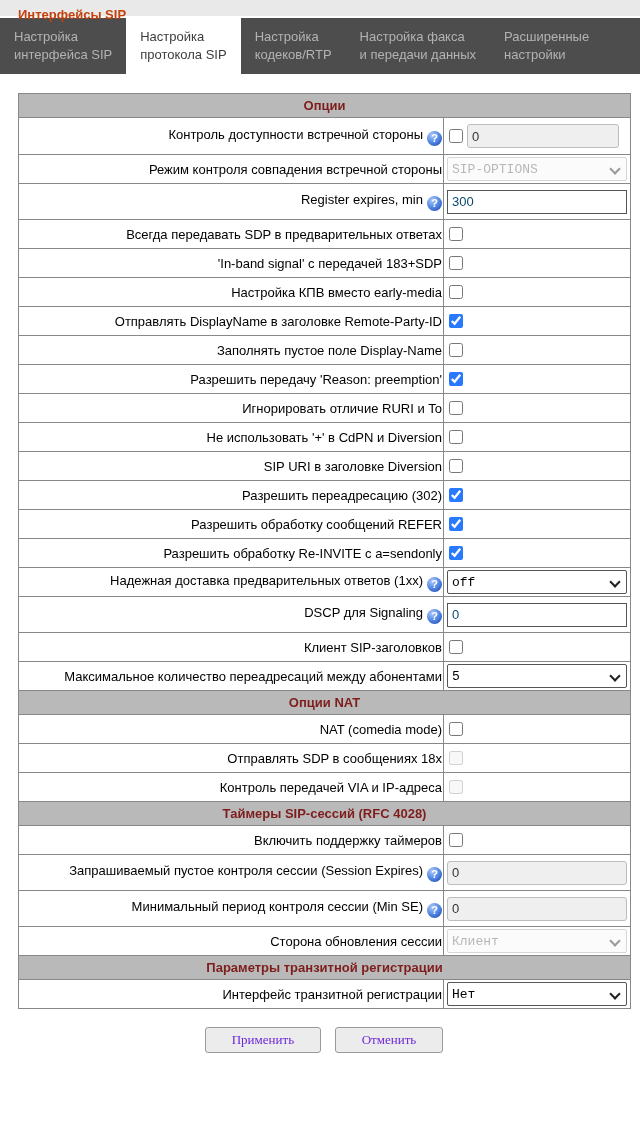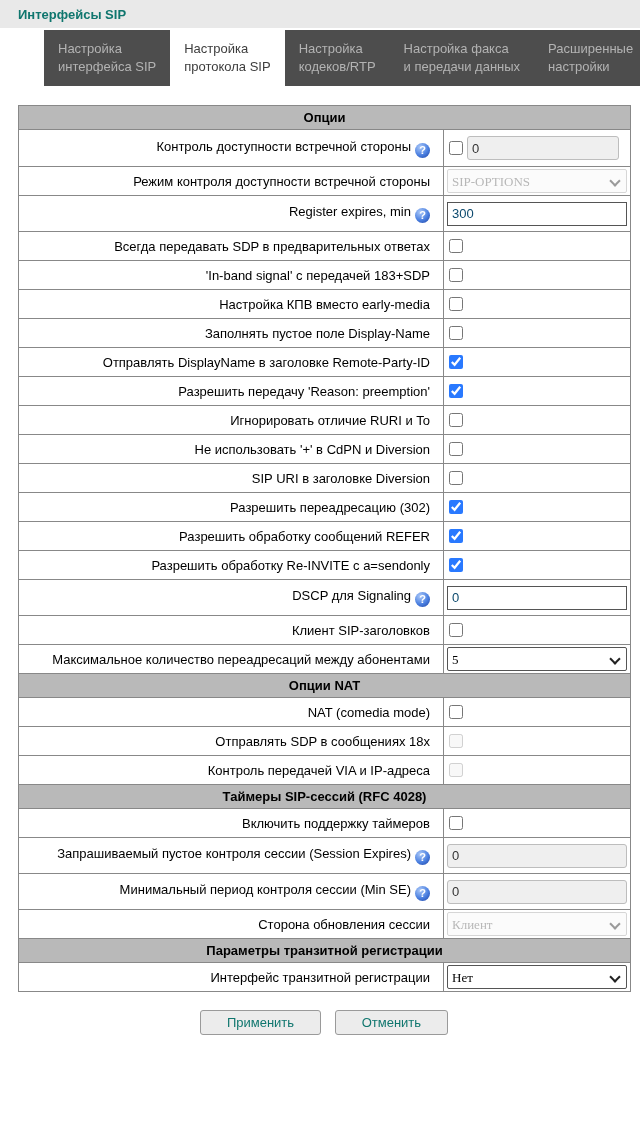--- a/index.html
+++ b/index.html
@@ -2,41 +2,41 @@
 <html><head>
 <meta charset="utf-8">
 <style>
   html,body{margin:0;padding:0;}
   body{
     width:640px;height:1130px;background:#fff;
     font-family:"Liberation Sans",sans-serif;font-size:13px;color:#000;
     overflow:hidden;
   }
   .pagehead{
-    background:#e9e9e9;height:28px;line-height:30px;padding-left:18px;
-    font-weight:bold;font-size:13px;color:#0f766e;
+    background:#e9e9e9;height:16px;line-height:30px;padding-left:18px;
+    font-weight:bold;font-size:13px;color:#c2410c;
   }
   .tabbar{
-    background:#4d4d4d;margin-top:2px;height:56px;display:flex;align-items:stretch;margin-left:44px;
+    background:#4d4d4d;margin-top:2px;height:56px;display:flex;align-items:stretch;
   }
   .tab{
     padding:10px 14px 0 14px;font-size:13px;line-height:18px;color:#b3b3b3;
     cursor:pointer;white-space:nowrap;
   }
   .tab.active{background:#ffffff;color:#3d3d3d;}
   .tblwrap{margin:19px 0 0 18px;width:612px;}
   table{border-collapse:collapse;width:612px;font-size:13px;table-layout:fixed;}
   col.c-label{width:425px;}
   col.c-control{width:187px;}
   td{border:1px solid #888;overflow:hidden;}
   tr.section td{
     background:#b9b9b9;text-align:center;font-weight:bold;
-    height:21px;padding:1px 4px;color:#000000;
-  }
-  td.lbl{text-align:right;padding:2px 13px 2px 6px;}
+    height:21px;padding:1px 4px;color:#7f1d1d;
+  }
+  td.lbl{text-align:right;padding:2px 1px 2px 6px;}
   td.ctl{padding:2px 3px;vertical-align:middle;}
   tr.h-cb{height:29px;} tr.h-sel{height:29px;}
   tr.h-ti{height:36px;} tr.h-cbti{height:37px;}
   .help{
     display:inline-block;width:15px;height:15px;border-radius:50%;
     background:radial-gradient(circle at 35% 28%, #aac8f8 0%, #4a7fe0 55%, #1c3f9f 100%);
     color:#fff;font-weight:bold;font-size:11px;line-height:15px;text-align:center;
     margin-left:4px;vertical-align:-3px;cursor:pointer;
   }
   .cb{width:14px;height:14px;accent-color:#2979ff;margin:2px 4px 2px 2px;vertical-align:middle;}
@@ -46,33 +46,33 @@
   }
   .ti.dis{
     background:#efefef;border:1px solid #bdbdbd;border-radius:3px;
     color:#333;-webkit-text-fill-color:#333;
   }
   .ti.short{display:inline-block;width:calc(100% - 28px);vertical-align:middle;}
   .sw{position:relative;display:block;}
   .sw select{
     appearance:none;-webkit-appearance:none;box-sizing:border-box;width:100%;height:24px;
     border:1px solid #555;border-radius:2px;background:#fff;
-    font-size:13px;font-family:Liberation Serif, serif;padding:0 20px 0 4px;color:#000;
+    font-size:13px;font-family:Liberation Mono, monospace;padding:0 20px 0 4px;color:#000;
   }
   .sw::after{
     content:"";position:absolute;right:8px;top:8px;width:6px;height:6px;
     border-right:2px solid #222;border-bottom:2px solid #222;
     transform:rotate(45deg);pointer-events:none;
   }
   .sw.dis select{color:#9a9a9a;background:#fafafa;border-color:#c6c6c6;-webkit-text-fill-color:#9a9a9a;}
   .sw.dis::after{border-color:#9a9a9a;}
   .btnrow{width:612px;margin-left:18px;text-align:center;margin-top:18px;}
   .btn{
-    font-size:13px;font-family:Liberation Sans, sans-serif;padding:4px 26px;margin:0 5px;
-    background:#ececec;border:1px solid #9a9a9a;border-radius:3px;color:#0f766e;cursor:pointer;
+    font-size:13px;font-family:Liberation Serif, serif;padding:4px 26px;margin:0 5px;
+    background:#ececec;border:1px solid #9a9a9a;border-radius:3px;color:#6d28d9;cursor:pointer;
   }
 </style>
 </head>
 <body>
 
 <div class="pagehead">Интерфейсы SIP</div>
 
 <div class="tabbar">
     <div class="tab">
       <div>Настройка</div>
@@ -104,21 +104,21 @@
       </colgroup>
     <tbody id="rows">
         <tr class="section">
           <td colspan="2">Опции</td>
         </tr>
         <tr class="h-cbti">
           <td class="lbl"><span>Контроль доступности встречной стороны</span><span class="help">?</span></td>
           <td class="ctl"><input type="checkbox" class="cb" style=""><input type="text" class="ti dis short" disabled="" value="0" style=""></td>
         </tr>
         <tr class="h-sel">
-          <td class="lbl"><span>Режим контроля доступности встречной стороны</span></td>
+          <td class="lbl"><span>Режим контроля совпадения встречной стороны</span></td>
           <td class="ctl">
             <span class="sw dis"><select disabled=""><option>SIP-OPTIONS</option></select></span>
           </td>
         </tr>
         <tr class="h-ti">
           <td class="lbl"><span>Register expires, min</span><span class="help">?</span></td>
           <td class="ctl"><input type="text" class="ti" value="300" style=""></td>
         </tr>
         <tr class="h-cb">
           <td class="lbl"><span>Всегда передавать SDP в предварительных ответах</span></td>
@@ -126,28 +126,28 @@
         </tr>
         <tr class="h-cb">
           <td class="lbl"><span>'In-band signal' с передачей 183+SDP</span></td>
           <td class="ctl"><input type="checkbox" class="cb" style=""></td>
         </tr>
         <tr class="h-cb">
           <td class="lbl"><span>Настройка КПВ вместо early-media</span></td>
           <td class="ctl"><input type="checkbox" class="cb" style=""></td>
         </tr>
         <tr class="h-cb">
+          <td class="lbl"><span>Отправлять DisplayName в заголовке Remote-Party-ID</span></td>
+          <td class="ctl"><input type="checkbox" class="cb" checked="" style=""></td>
+        </tr>
+        <tr class="h-cb">
           <td class="lbl"><span>Заполнять пустое поле Display-Name</span></td>
           <td class="ctl"><input type="checkbox" class="cb" style=""></td>
         </tr>
         <tr class="h-cb">
-          <td class="lbl"><span>Отправлять DisplayName в заголовке Remote-Party-ID</span></td>
-          <td class="ctl"><input type="checkbox" class="cb" checked="" style=""></td>
-        </tr>
-        <tr class="h-cb">
           <td class="lbl"><span>Разрешить передачу 'Reason: preemption'</span></td>
           <td class="ctl"><input type="checkbox" class="cb" checked="" style=""></td>
         </tr>
         <tr class="h-cb">
           <td class="lbl"><span>Игнорировать отличие RURI и To</span></td>
           <td class="ctl"><input type="checkbox" class="cb" style=""></td>
         </tr>
         <tr class="h-cb">
           <td class="lbl"><span>Не использовать '+' в CdPN и Diversion</span></td>
           <td class="ctl"><input type="checkbox" class="cb" style=""></td>
@@ -160,20 +160,26 @@
           <td class="lbl"><span>Разрешить переадресацию (302)</span></td>
           <td class="ctl"><input type="checkbox" class="cb" checked="" style=""></td>
         </tr>
         <tr class="h-cb">
           <td class="lbl"><span>Разрешить обработку сообщений REFER</span></td>
           <td class="ctl"><input type="checkbox" class="cb" checked="" style=""></td>
         </tr>
         <tr class="h-cb">
           <td class="lbl"><span>Разрешить обработку Re-INVITE с a=sendonly</span></td>
           <td class="ctl"><input type="checkbox" class="cb" checked="" style=""></td>
+        </tr>
+        <tr class="h-sel">
+          <td class="lbl"><span>Надежная доставка предварительных ответов (1xx)</span><span class="help">?</span></td>
+          <td class="ctl">
+            <span class="sw"><select><option>off</option></select></span>
+          </td>
         </tr>
         <tr class="h-ti">
           <td class="lbl"><span>DSCP для Signaling</span><span class="help">?</span></td>
           <td class="ctl"><input type="text" class="ti" value="0" style=""></td>
         </tr>
         <tr class="h-cb">
           <td class="lbl"><span>Клиент SIP-заголовков</span></td>
           <td class="ctl"><input type="checkbox" class="cb" style=""></td>
         </tr>
         <tr class="h-sel">

